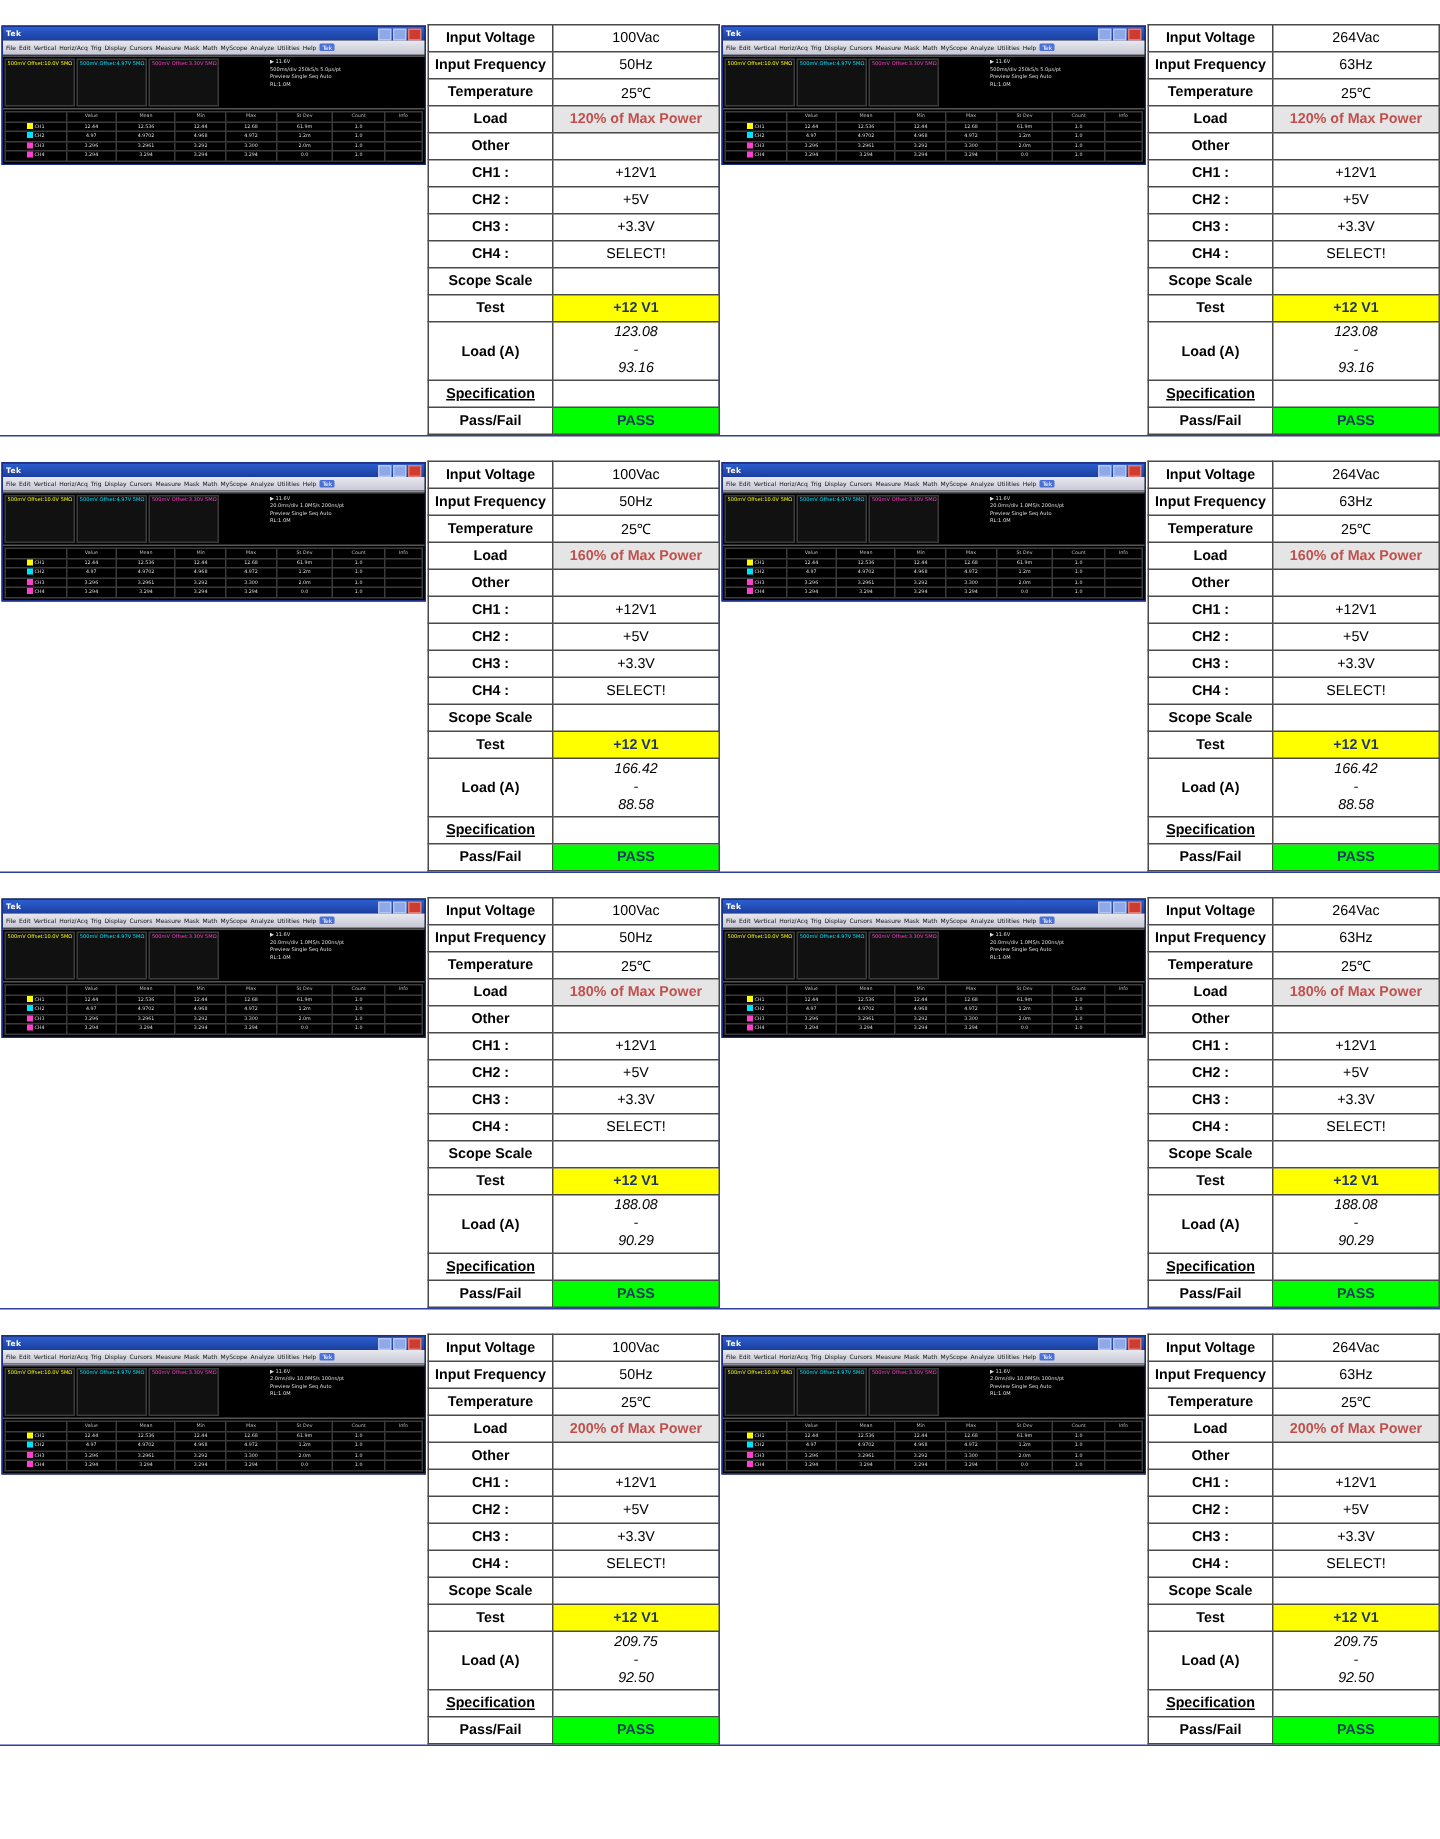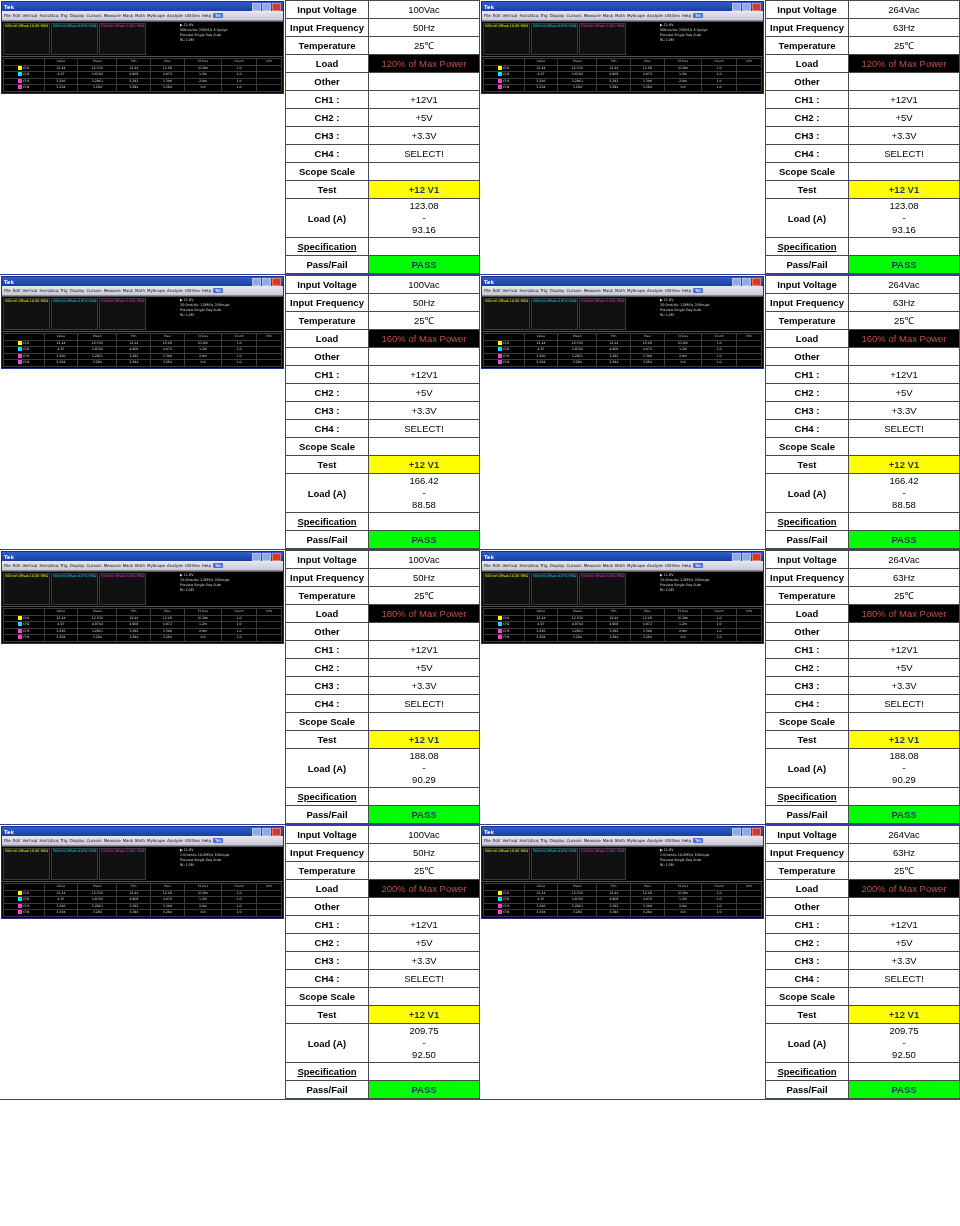--- a/index.html
+++ b/index.html
@@ -4,21 +4,21 @@
 <style>
   html,body{margin:0;padding:0;}
   body{
     width:960px;
     font-family:"Liberation Sans", sans-serif;
     background:#ffffff;
     color:#000;
     -webkit-font-smoothing:none;
   }
   .sheet{width:960px;display:flex;flex-direction:column;}
-  .band{display:flex;width:960px;border-bottom:1px solid #2f3fa0;}
+  .band{display:flex;width:960px;border-bottom:1px solid #2f3fa0;margin-top:16px;}
   .half{width:480px;display:flex;box-sizing:border-box;}
   .half.left{border-right:1px solid #2f3fa0;}
   .scope-cell{width:285px;box-sizing:border-box;padding:1px;}
   .table-cell{width:195px;box-sizing:border-box;}
 
   
   .scope{
     width:283px;background:#000;border:1px solid #1b2f8a;
     box-sizing:border-box;display:flex;flex-direction:column;
     font-family:"DejaVu Sans", sans-serif;
@@ -70,26 +70,26 @@
   table.data{border-collapse:collapse;width:195px;table-layout:fixed;}
   table.data td{
     border:1px solid #4a4a4a;
     font-size:9.5px;
     padding:1px 2px;
     height:15px;
     text-align:center;
     vertical-align:middle;
   }
   table.data td.lbl{font-weight:bold;width:78px;}
-  td.load-val{color:#c0504d;font-weight:normal;background:#000000;}
+  td.load-val{color:#c0504d;font-weight:bold;background:#e5e5e5;}
   td.test-val{background:#ffff00;color:#1f3864;font-weight:bold;}
   td.pass{background:#00ff00;color:#1f3864;font-weight:bold;}
   td.tall{height:52px;}
   td.spec{height:46px;text-decoration:underline;}
-  .loadcol{line-height:12px;}
+  .loadcol{line-height:12px;font-style:italic;}
 </style>
 </head>
 <body>
 
 <div class="sheet">
     <div class="band">
       <div class="half left">
         <div class="scope-cell">
           <div class="scope">
             <div class="sc-title">

